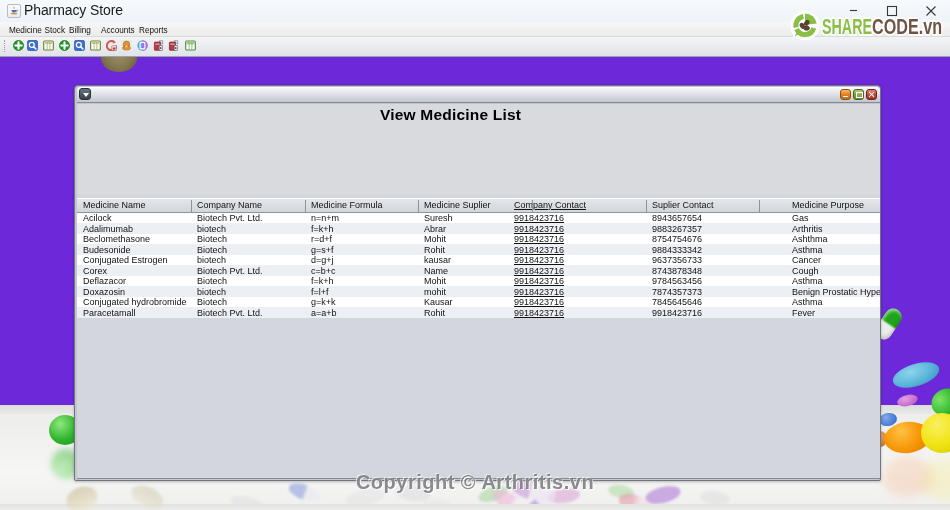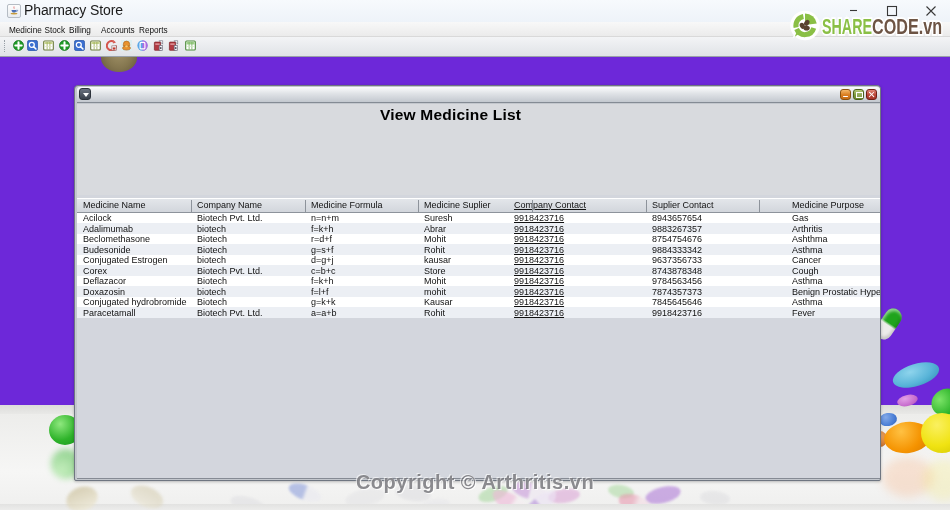--- a/index.html
+++ b/index.html
@@ -283,21 +283,21 @@
               <span class="tcell c3">d=g+j</span>
               <span class="tcell c4">kausar</span>
               <span class="tcell c5">9918423716</span>
               <span class="tcell c6">9637356733</span>
               <span class="tcell c7">Cancer</span>
             </div>
             <div class="trow alt">
               <span class="tcell c1">Corex</span>
               <span class="tcell c2">Biotech Pvt. Ltd.</span>
               <span class="tcell c3">c=b+c</span>
-              <span class="tcell c4">Store</span>
+              <span class="tcell c4">Name</span>
               <span class="tcell c5">9918423716</span>
               <span class="tcell c6">8743878348</span>
               <span class="tcell c7">Cough</span>
             </div>
             <div class="trow">
               <span class="tcell c1">Deflazacor</span>
               <span class="tcell c2">Biotech</span>
               <span class="tcell c3">f=k+h</span>
               <span class="tcell c4">Mohit</span>
               <span class="tcell c5">9918423716</span>

